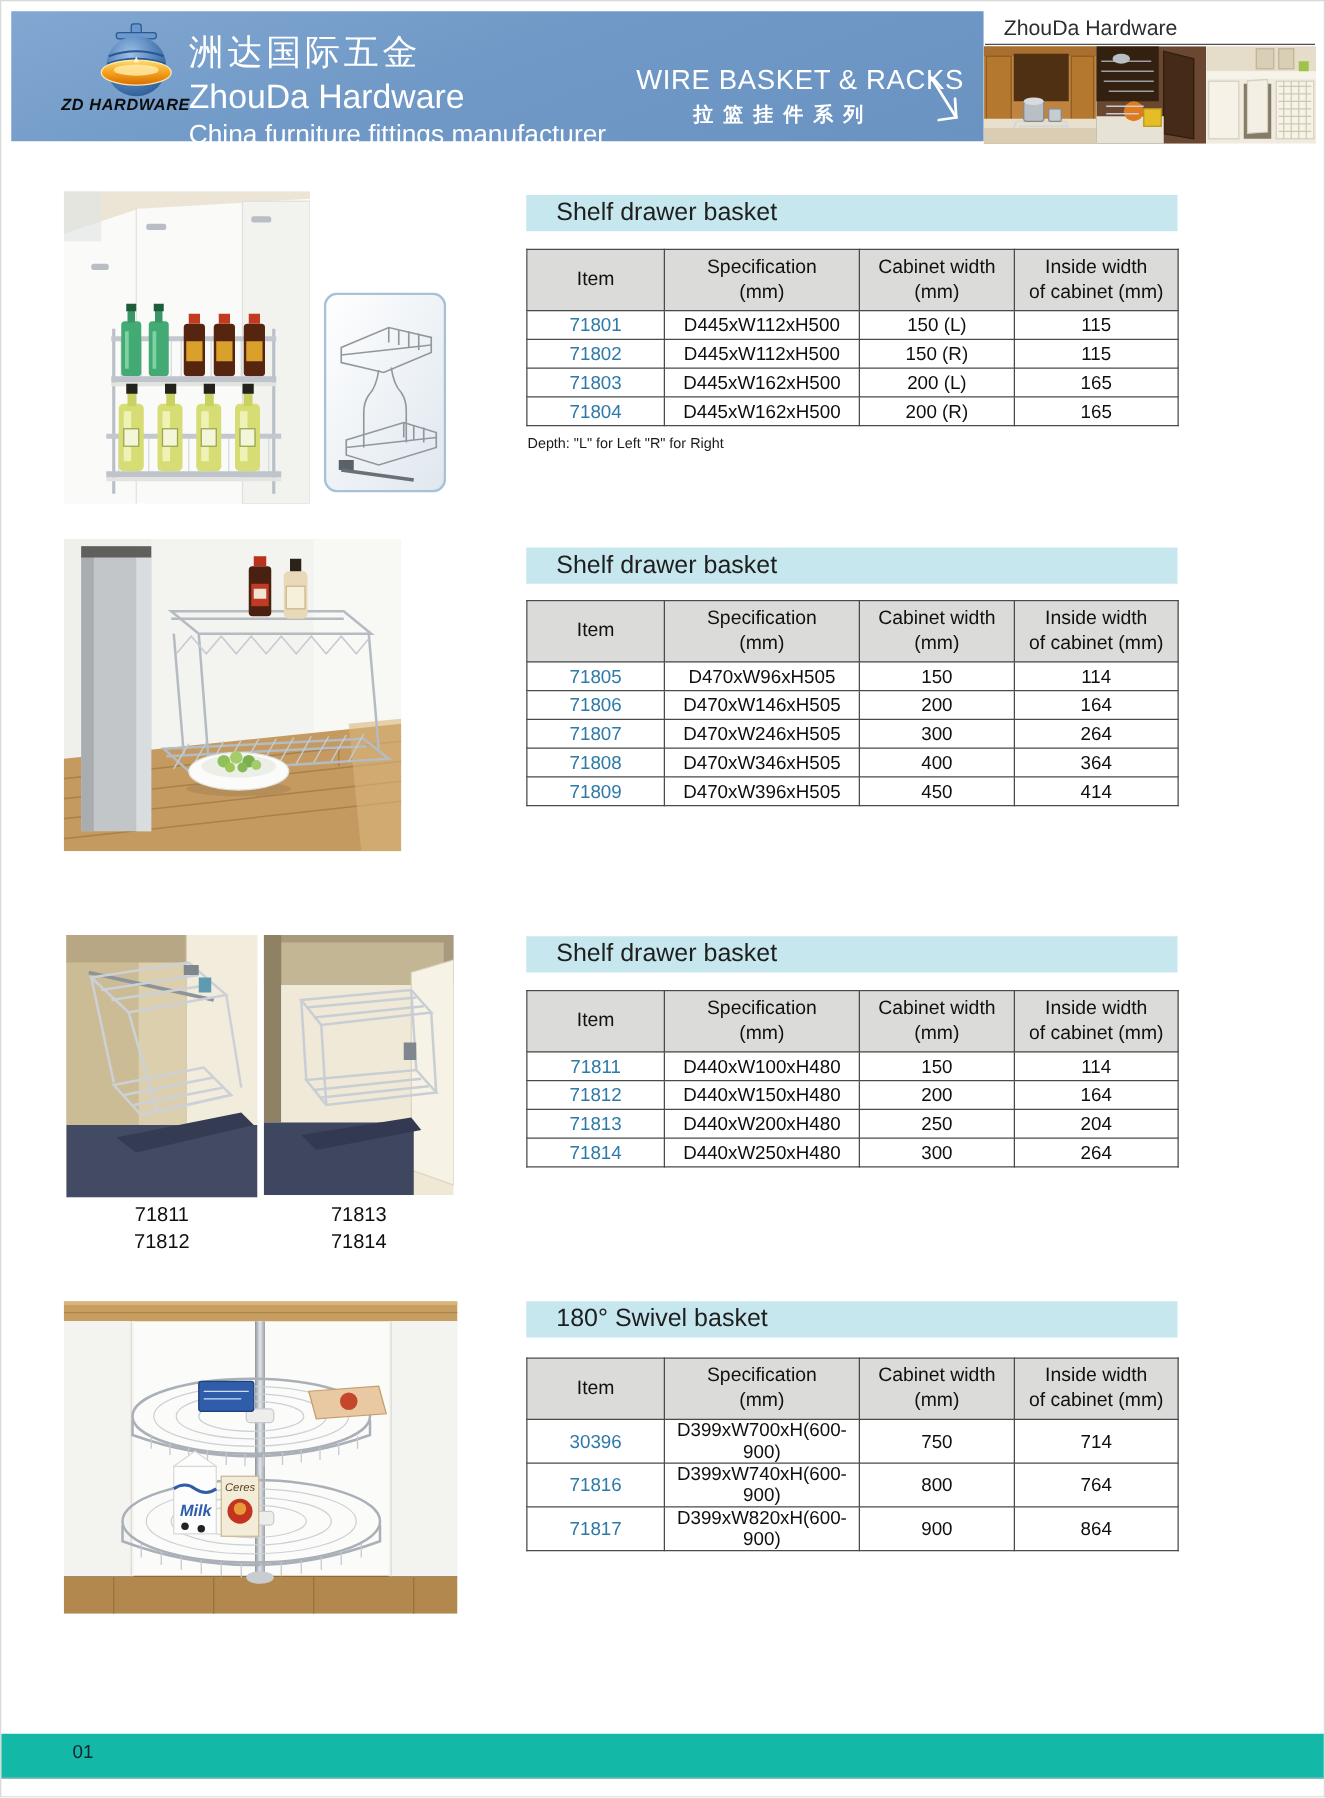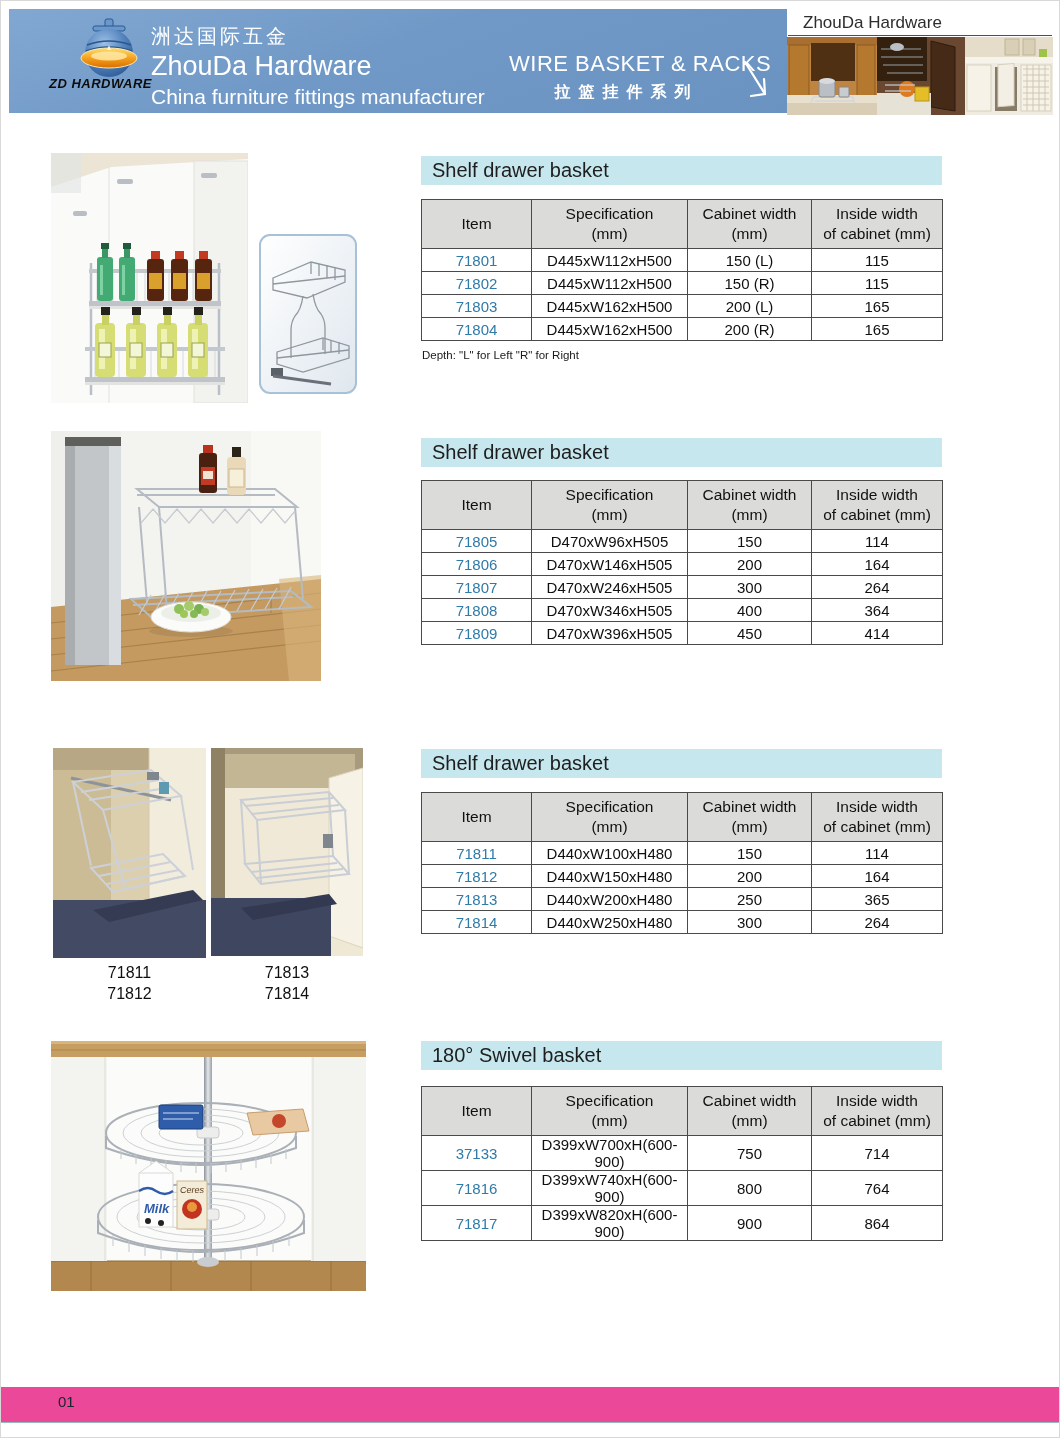--- a/index.html
+++ b/index.html
@@ -12,37 +12,37 @@
 
   
   .topbar {
     position:absolute; left:8px; top:8px; width:778px; height:104px;
     background:linear-gradient(160deg,#81a8d1 0%, #7199c7 45%, #6a93c1 100%);
   }
   .logo-block { position:absolute; left:40px; top:8px; width:120px; height:92px; }
   .logo-block svg { display:block; margin:0 auto; }
   .logo-brand { font-size:13px; font-weight:bold; font-style:italic; color:#0c0c0c; letter-spacing:.5px; margin-top:-3px; white-space:nowrap; }
   .company-block { position:absolute; left:142px; top:14px; color:#ffffff; }
-  .company-cn { font-size:20px; letter-spacing:3px; }
+  .company-cn { font-size:28px; letter-spacing:3px; }
   .company-en { font-size:27px; margin-top:1px; }
   .tagline    { font-size:21px; margin-top:3px; }
   .series-block { position:absolute; left:500px; top:42px; width:235px; text-align:center; color:#ffffff; }
   .series-en { font-size:22px; letter-spacing:.5px; white-space:nowrap; }
   .series-cn { font-size:16px; letter-spacing:8px; margin-top:5px; white-space:nowrap;font-weight:bold; }
   .arrow-wrap { position:absolute; left:733px; top:50px; }
 
   .photobox { position:absolute; left:786px; top:8px; width:266px; height:104px; background:#ffffff; }
   .photobox-title { font-size:17px; color:#2d2d2d; padding:4px 0 2px 15px; border-bottom:1px solid #4f4f4f; margin:0 1px; }
   .photo-strip { display:flex; height:78px; margin-top:1px; }
   .photo-strip svg { display:block; flex:0 0 auto; }
 
   
   .titlebar {
     position:absolute; left:420px; width:521px; height:29px; background:#c7e7ee;
-    font-size:20px; color:#1e1e1e; line-height:29px; padding-left:11px;
+    font-size:20px; color:#1e1e1e; line-height:29px; padding-left:24px;
   }
   .t1{top:155px} .t2{top:437px} .t3{top:748px} .t4{top:1040px}
 
   table.dtable { position:absolute; left:420px; border-collapse:collapse; background:#fff; table-layout:fixed; width:521px; }
   .tb1{top:198px} .tb2{top:479px} .tb3{top:791px} .tb4{top:1085px}
   .dtable th, .dtable td { border:1px solid #4a4a4a; padding:0 3px; text-align:center; }
   .dtable th {
     background:#dbdbd9; font-weight:normal; font-size:15.5px; color:#111;
     height:49px; line-height:1.3; white-space:pre-line;
   }
@@ -57,21 +57,21 @@
 
   
   .img1     { position:absolute; left:50px;  top:152px; }
   .img1inset{ position:absolute; left:258px; top:233px; }
   .img2     { position:absolute; left:50px;  top:430px; }
   .img3a    { position:absolute; left:52px;  top:747px; }
   .img3b    { position:absolute; left:210px; top:747px; }
   .img4     { position:absolute; left:50px;  top:1040px; }
 
   
-  .footer { position:absolute; left:0; top:1386px; width:1060px; height:36px; background:#ec4899; border-bottom:1px solid #9bb9c2; }
+  .footer { position:absolute; left:0; top:1386px; width:1060px; height:36px; background:#14b8a6; border-bottom:1px solid #9bb9c2; }
   .pagenum { position:absolute; left:57px; top:6px; font-size:15px; color:#15262e; }
 </style>
 </head>
 <body>
 
 <div class="page">
 
   <div class="topbar">
 
     <div class="logo-block">
@@ -514,21 +514,21 @@
         <tr>
           <td class="item-cell">71812</td>
           <td>D440xW150xH480</td>
           <td>200</td>
           <td>164</td>
         </tr>
         <tr>
           <td class="item-cell">71813</td>
           <td>D440xW200xH480</td>
           <td>250</td>
-          <td>365</td>
+          <td>204</td>
         </tr>
         <tr>
           <td class="item-cell">71814</td>
           <td>D440xW250xH480</td>
           <td>300</td>
           <td>264</td>
         </tr>
       </tbody>
   </table>
 
@@ -609,21 +609,21 @@
       <th>Specification
 (mm)</th>
       <th>Cabinet width
 (mm)</th>
       <th>Inside width
 of cabinet (mm)</th>
     </tr>
       </thead>
     <tbody>
         <tr>
-          <td class="item-cell">37133</td>
+          <td class="item-cell">30396</td>
           <td>D399xW700xH(600-900)</td>
           <td>750</td>
           <td>714</td>
         </tr>
         <tr>
           <td class="item-cell">71816</td>
           <td>D399xW740xH(600-900)</td>
           <td>800</td>
           <td>764</td>
         </tr>

